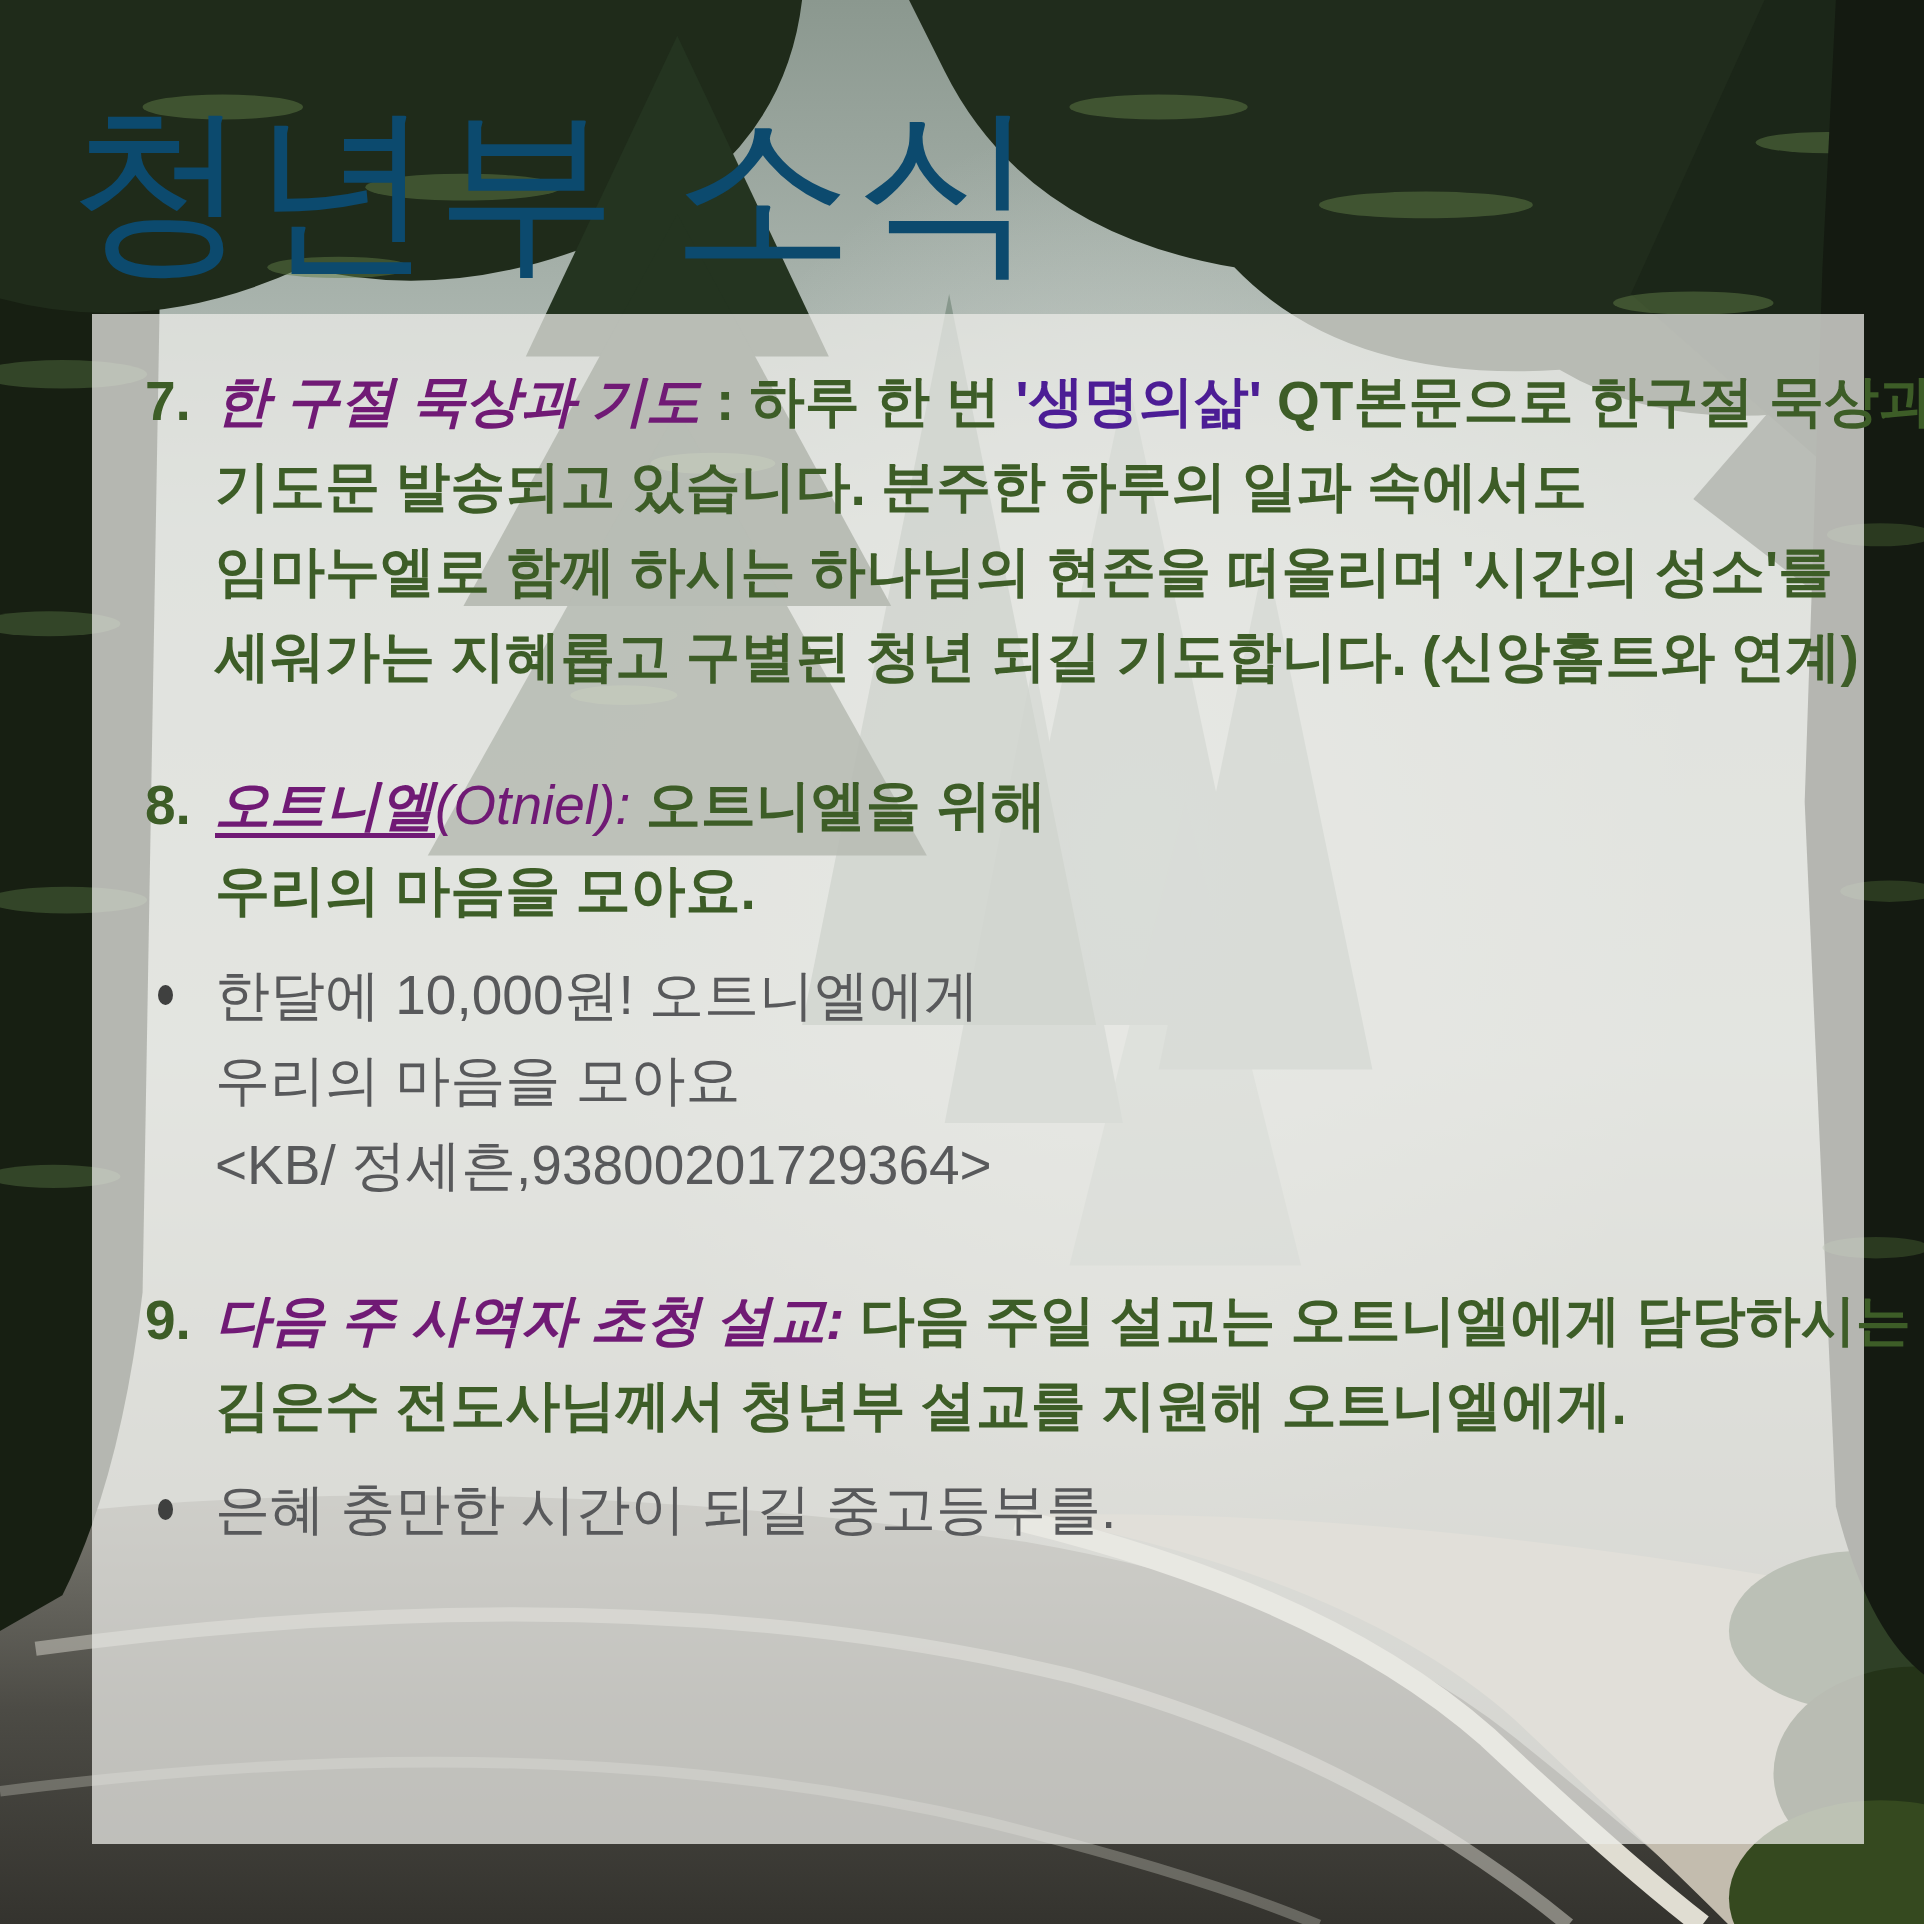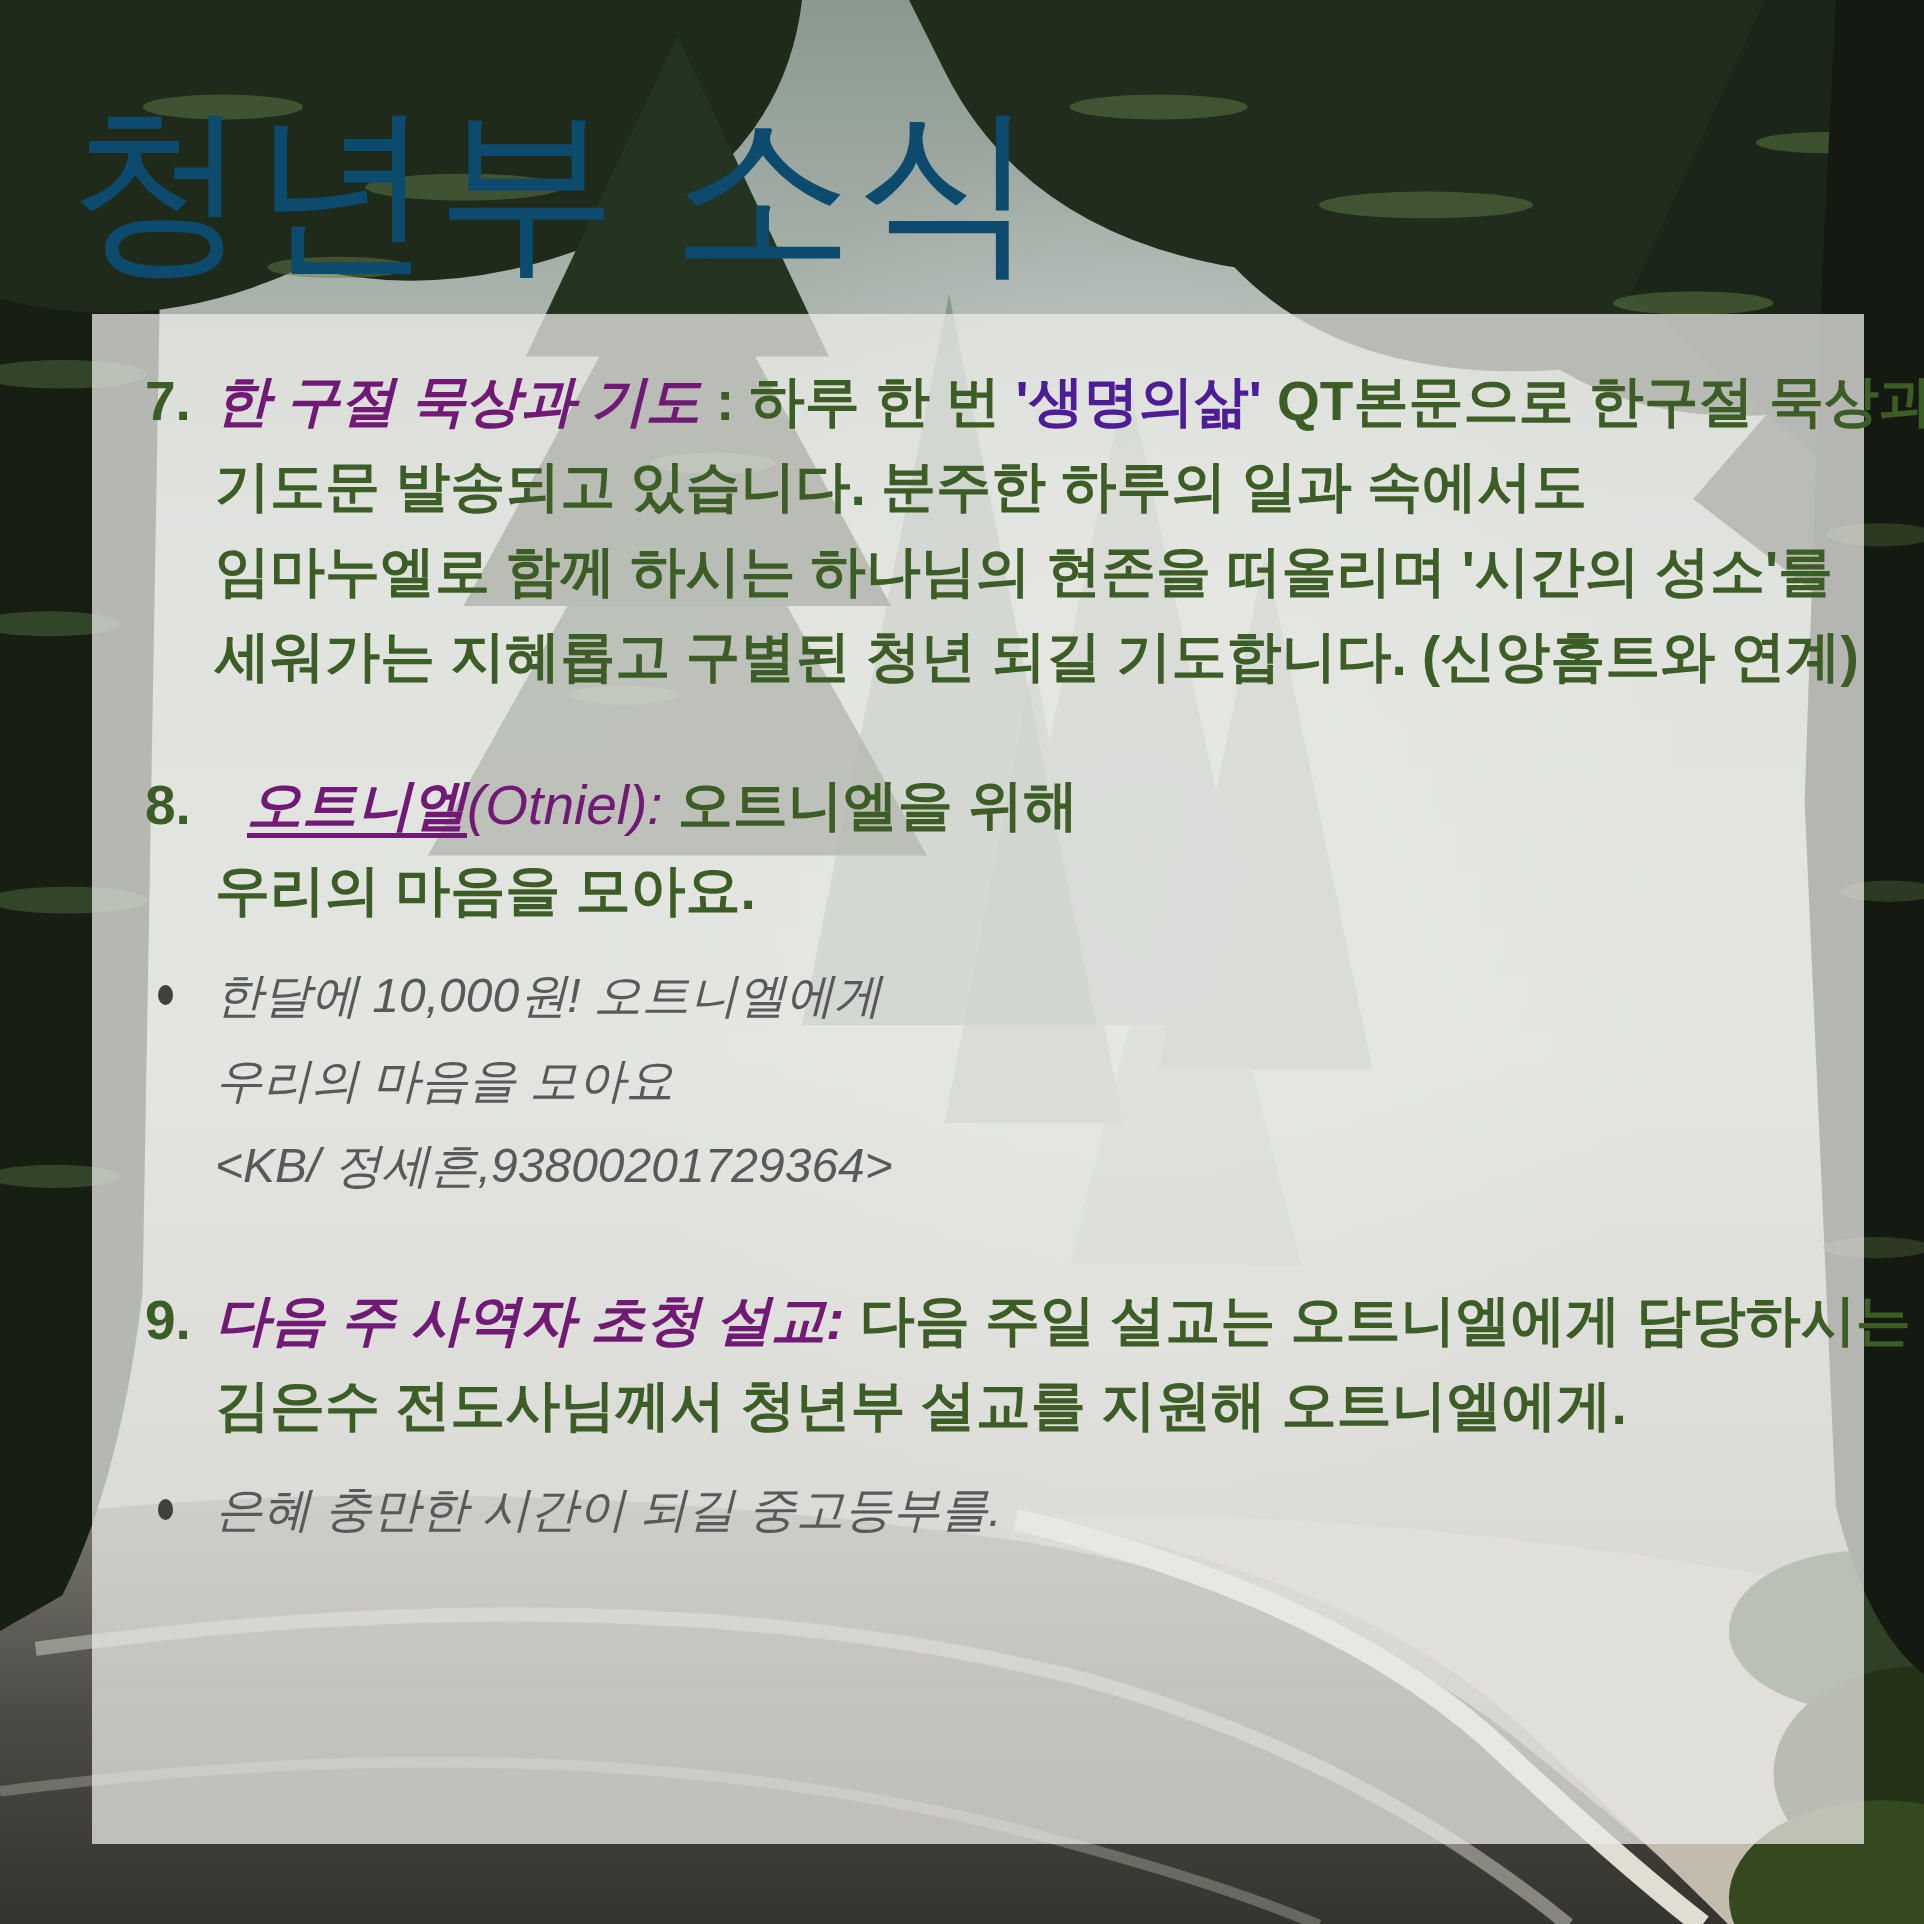--- a/index.html
+++ b/index.html
@@ -22,25 +22,25 @@
     box-sizing:border-box;
     padding:45px 36px 0 53px;
   }
   .item{position:relative;padding-left:70px;font-size:55px;font-weight:bold;}
   .item .num{position:absolute;left:0;top:0;line-height:85px;}
   .line{height:85px;line-height:85px;white-space:pre;}
   .t{color:#701a75;font-style:italic;}
   .g{color:#3d5d27;}
   .o{color:#4c1d95;}
   .gr{color:#58595b;}
-  .u{text-decoration:underline;text-decoration-thickness:4.5px;text-underline-offset:9px;margin-left:32px;}
+  .u{text-decoration:underline;text-decoration-thickness:4.5px;text-underline-offset:9px;}
   .paren{font-weight:normal;}
   .item8{margin-top:64px;}
   .item9{margin-top:70px;}
-  .bullet{position:relative;margin-top:19.6px;padding-left:70px;font-size:48px;font-weight:normal;font-style:italic;}
+  .bullet{position:relative;margin-top:19.6px;padding-left:70px;font-size:55px;font-weight:normal;}
   .bullet .dot{
     position:absolute;left:12.5px;top:32px;width:15px;height:20.5px;
     border-radius:50%;background:#3f403f;
   }
 </style>
 </head>
 <body>
 
 <svg class="bg" viewBox="0 0 2160 2160" preserveAspectRatio="none">
   <defs>

